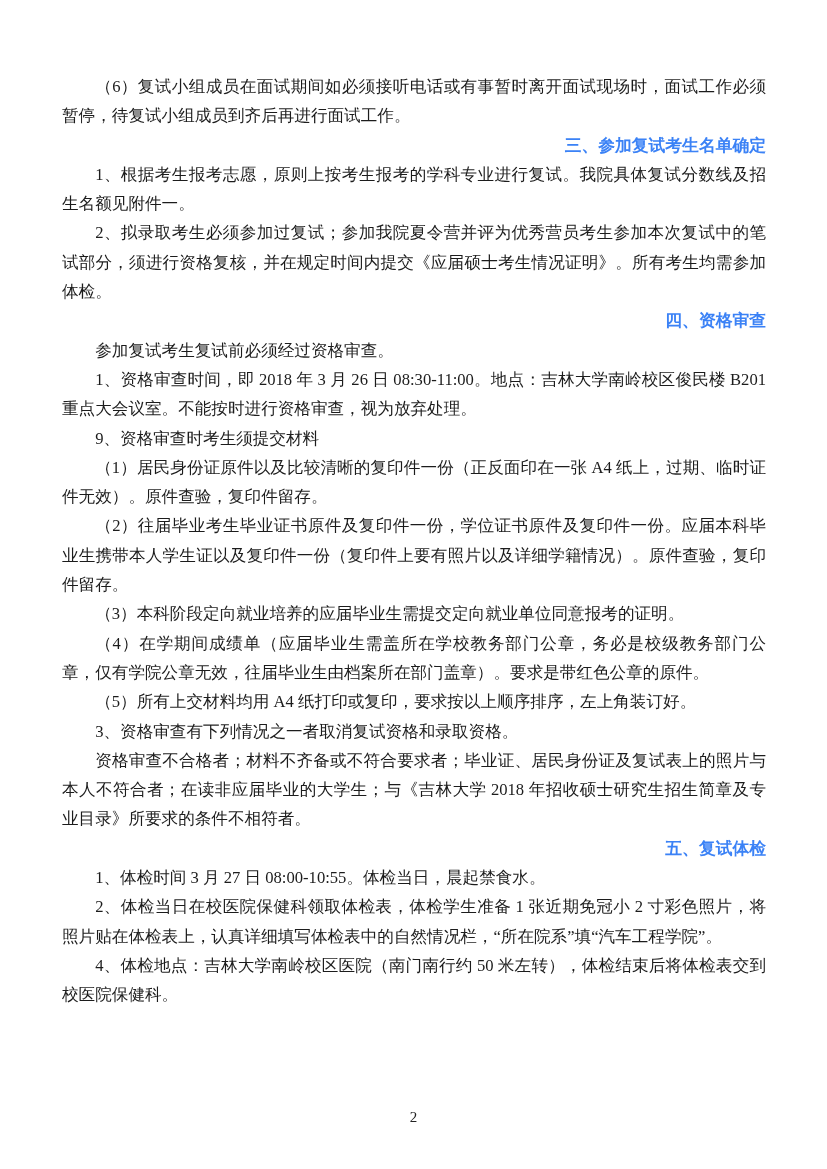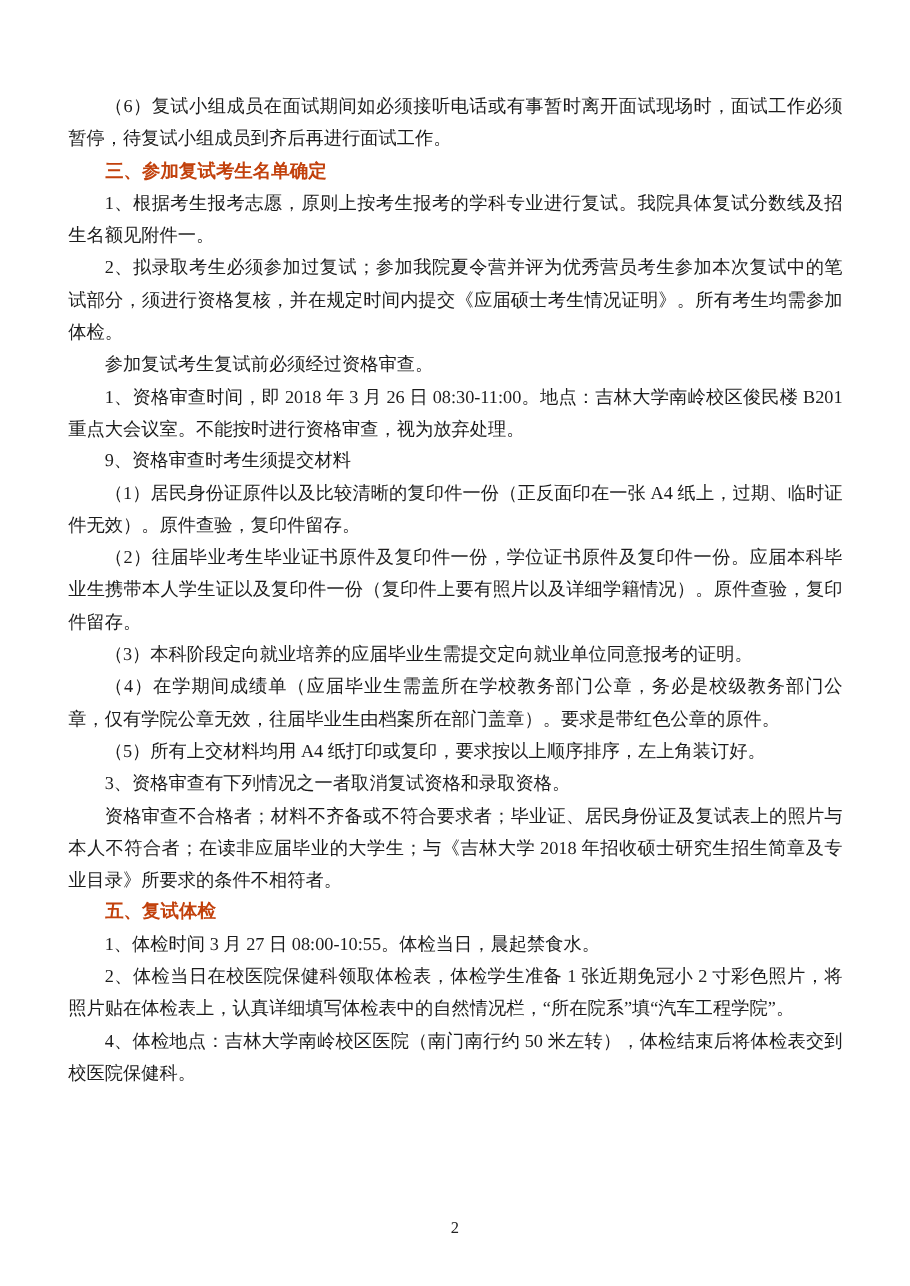--- a/index.html
+++ b/index.html
@@ -10,43 +10,43 @@
   .page {
     position: relative;
     width: 827px;
     height: 1169px;
     background: #ffffff;
     overflow: hidden;
   }
   .content {
     position: absolute;
     left: 62px;
-    top: 82px;
+    top: 72px;
     width: 704px;
     font-family: "Liberation Serif", "DejaVu Serif", serif;
     font-size: 16.6px;
     line-height: 29.3px;
     color: #1c1c1c;
     text-align: justify;
   }
   .para {
     margin: 0;
     padding: 0;
     text-indent: 2em;
   }
   .heading {
     margin: 0;
     padding: 0;
     text-indent: 2em;
     font-family: "Liberation Sans", "DejaVu Sans", sans-serif;
     font-weight: 700;
     font-size: 16.8px;
     line-height: 29.3px;
-    color: #c2410c;
-    text-align: left;
+    color: #3b82f6;
+    text-align: right;
   }
   .page-number {
     position: absolute;
     top: 1108px;
     left: 0;
     width: 827px;
     text-align: center;
     font-family: "Liberation Serif", "DejaVu Serif", serif;
     font-size: 15px;
     line-height: 18px;
@@ -55,20 +55,21 @@
 </style>
 </head>
 <body>
 
 <div class="page">
   <div class="content">
     <p class="para">（6）复试小组成员在面试期间如必须接听电话或有事暂时离开面试现场时，面试工作必须暂停，待复试小组成员到齐后再进行面试工作。</p>
     <h2 class="heading">三、参加复试考生名单确定</h2>
     <p class="para">1、根据考生报考志愿，原则上按考生报考的学科专业进行复试。我院具体复试分数线及招生名额见附件一。</p>
     <p class="para">2、拟录取考生必须参加过复试；参加我院夏令营并评为优秀营员考生参加本次复试中的笔试部分，须进行资格复核，并在规定时间内提交《应届硕士考生情况证明》。所有考生均需参加体检。</p>
+    <h2 class="heading">四、资格审查</h2>
     <p class="para">参加复试考生复试前必须经过资格审查。</p>
     <p class="para">1、资格审查时间，即 2018 年 3 月 26 日 08:30-11:00。地点：吉林大学南岭校区俊民楼 B201 重点大会议室。不能按时进行资格审查，视为放弃处理。</p>
     <p class="para">9、资格审查时考生须提交材料</p>
     <p class="para">（1）居民身份证原件以及比较清晰的复印件一份（正反面印在一张 A4 纸上，过期、临时证件无效）。原件查验，复印件留存。</p>
     <p class="para">（2）往届毕业考生毕业证书原件及复印件一份，学位证书原件及复印件一份。应届本科毕业生携带本人学生证以及复印件一份（复印件上要有照片以及详细学籍情况）。原件查验，复印件留存。</p>
     <p class="para">（3）本科阶段定向就业培养的应届毕业生需提交定向就业单位同意报考的证明。</p>
     <p class="para">（4）在学期间成绩单（应届毕业生需盖所在学校教务部门公章，务必是校级教务部门公章，仅有学院公章无效，往届毕业生由档案所在部门盖章）。要求是带红色公章的原件。</p>
     <p class="para">（5）所有上交材料均用 A4 纸打印或复印，要求按以上顺序排序，左上角装订好。</p>
     <p class="para">3、资格审查有下列情况之一者取消复试资格和录取资格。</p>
     <p class="para">资格审查不合格者；材料不齐备或不符合要求者；毕业证、居民身份证及复试表上的照片与本人不符合者；在读非应届毕业的大学生；与《吉林大学 2018 年招收硕士研究生招生简章及专业目录》所要求的条件不相符者。</p>

